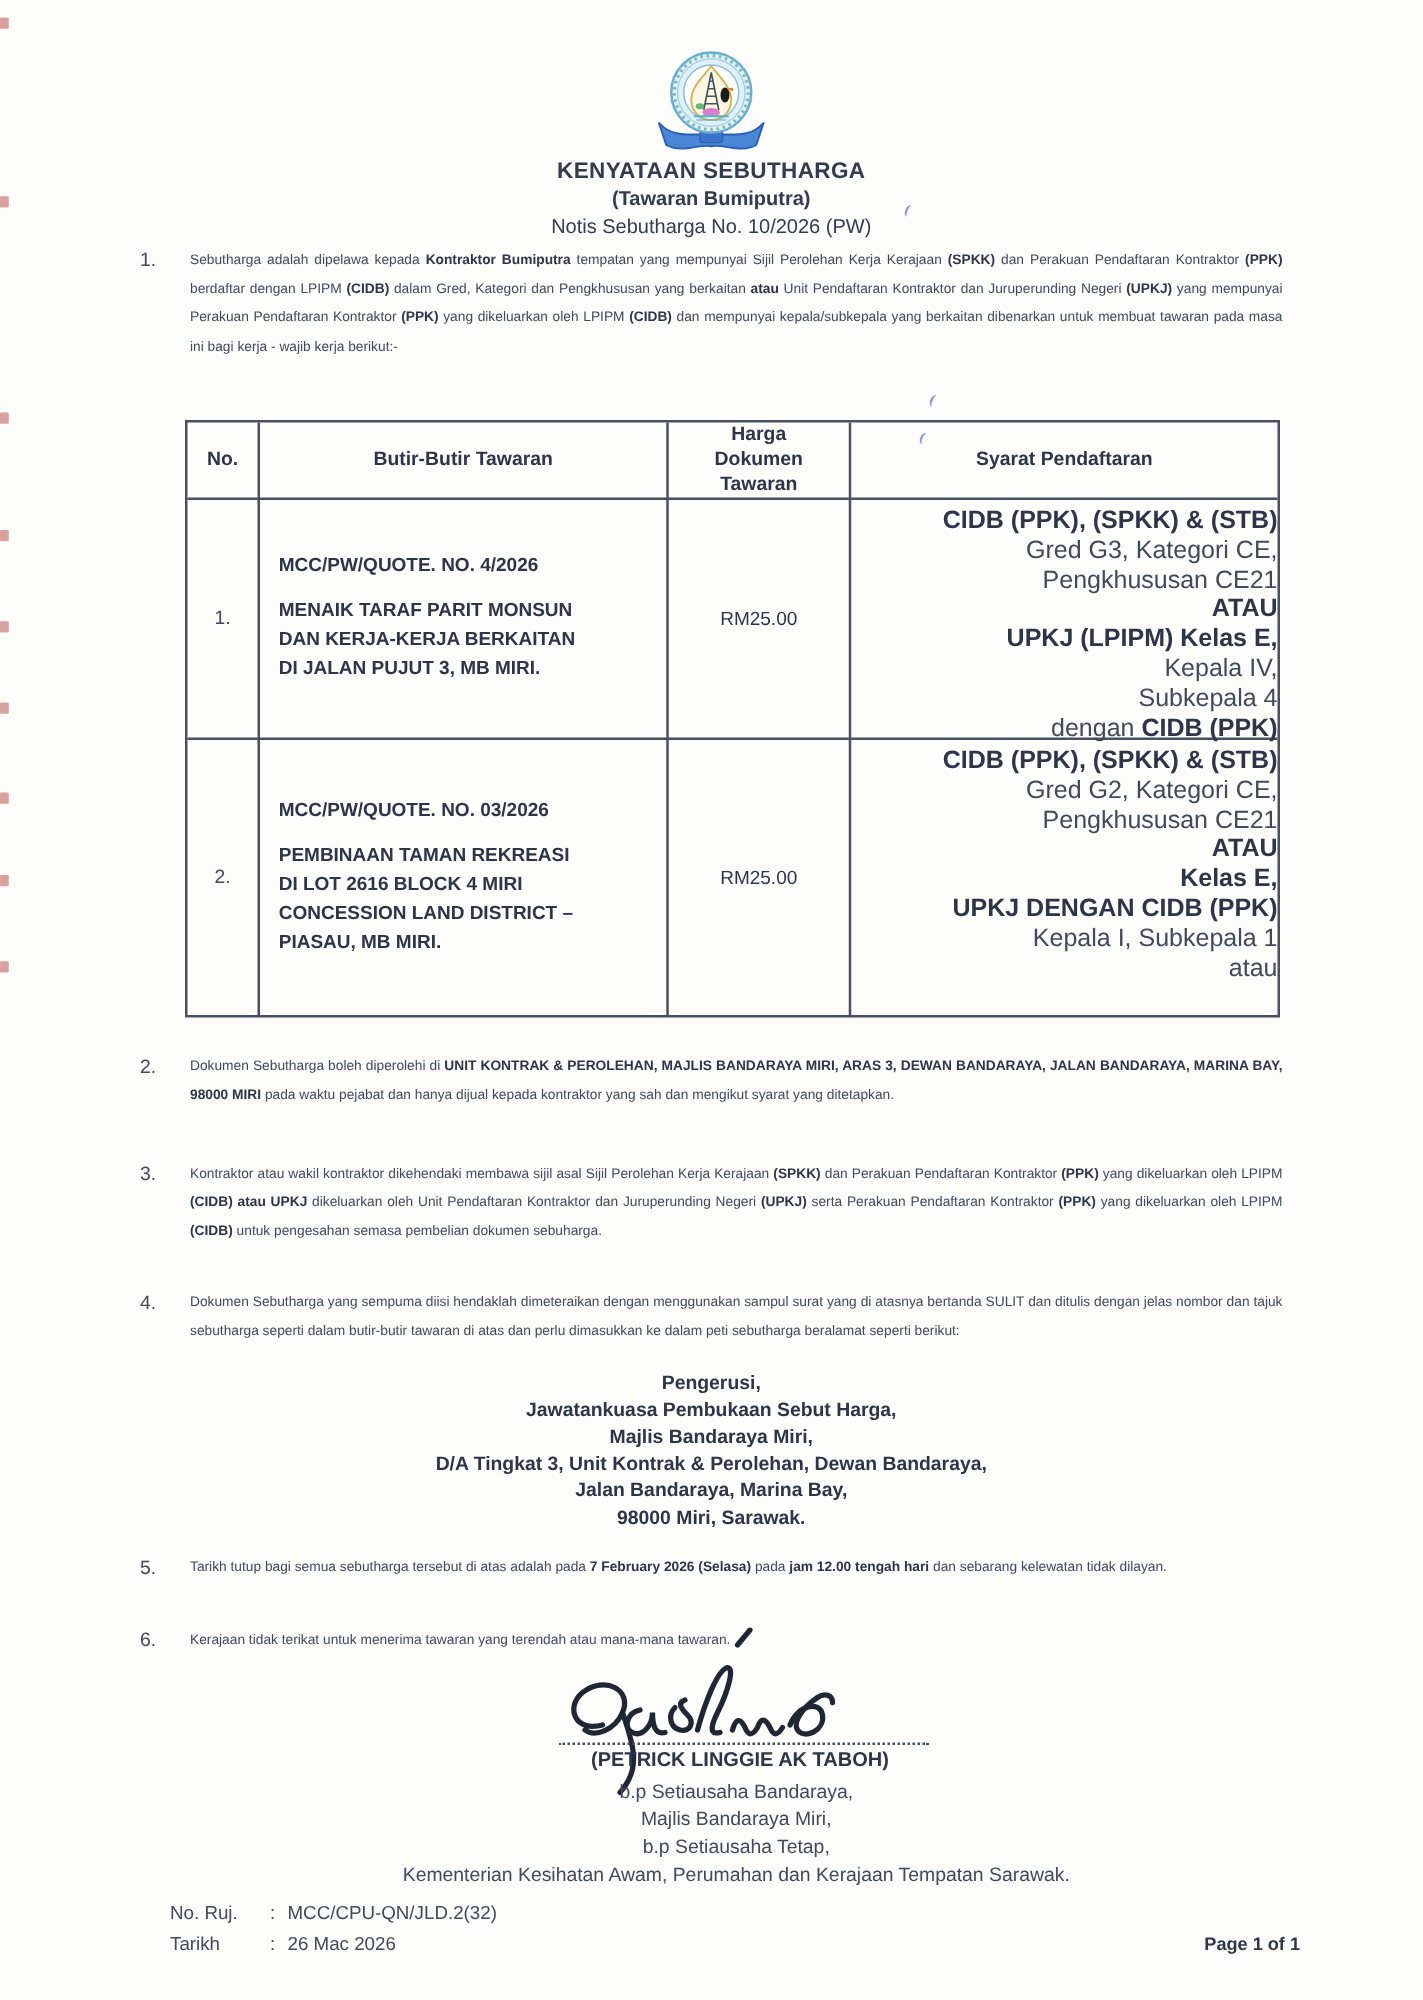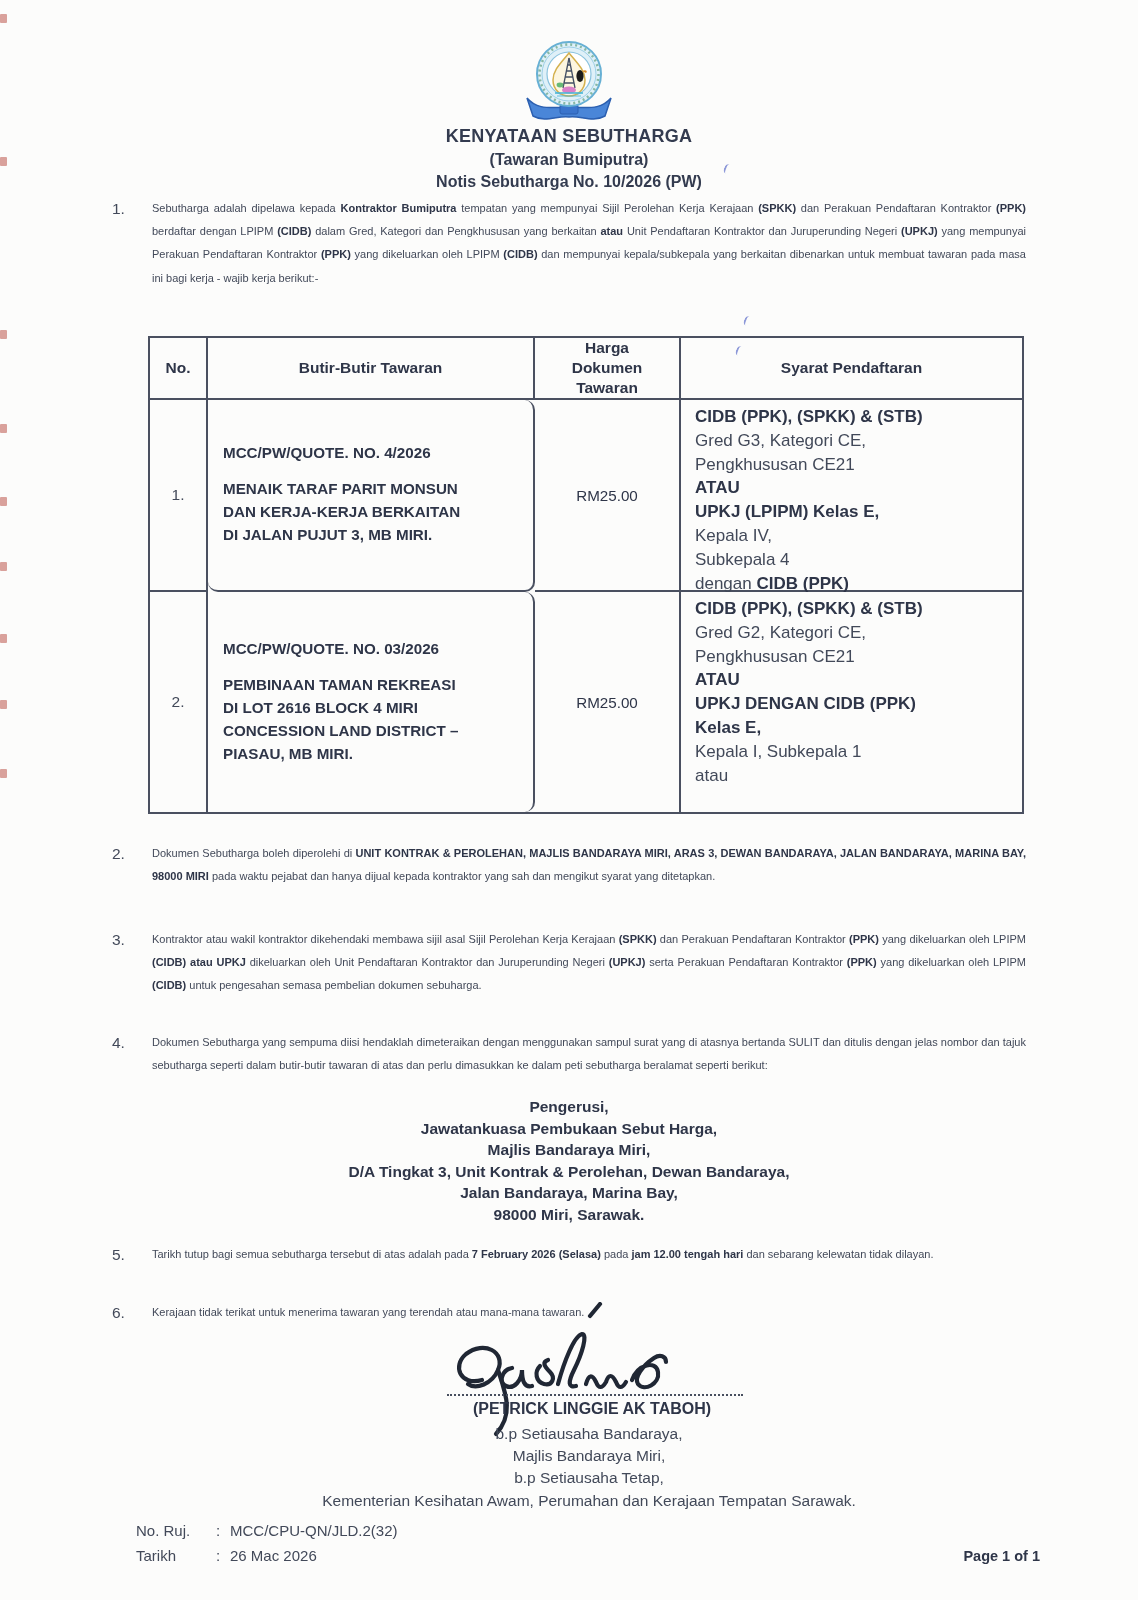--- a/index.html
+++ b/index.html
@@ -8,45 +8,45 @@
     background:#fcfcfb;
     font-family:"Liberation Sans","DejaVu Sans",sans-serif;
     color:#424959;
   }
   .bb{font-weight:bold;color:#2e3548;}
   
   .header{position:absolute;top:38px;left:0;width:100%;text-align:center;}
   .logo{width:104px;height:86px;margin:0 auto;}
   .title{font-size:18px;font-weight:bold;color:#333b4f;margin-top:2px;letter-spacing:.3px;}
   .subtitle{font-size:16px;font-weight:bold;color:#333b4f;margin-top:4px;}
-  .notice{font-size:16px;font-weight:bold;color:#333b4f;margin-top:4px;}
+  .notice{font-size:16px;font-weight:normal;color:#333b4f;margin-top:4px;}
   
   .para{position:absolute;left:112px;width:914px;display:flex;}
   .para .num{flex:0 0 40px;font-size:15.5px;line-height:23.2px;}
   .para .ptxt{flex:1;text-align:justify;font-size:11px;line-height:23.2px;}
   
   .ttable{
     position:absolute;left:148px;top:336px;
     display:grid;grid-template-columns:58px 327px 146px 341px;
     grid-template-rows:62px 192px 220px;
     border:2px solid #4a5060;background:transparent;
   }
   .cell{border-right:2px solid #4a5060;border-bottom:2px solid #4a5060;box-sizing:border-box;}
   .lc{border-right:none;}
   .lr{border-bottom:none;}
   .th{display:flex;align-items:center;justify-content:center;text-align:center;
       font-weight:bold;color:#2e3548;font-size:15.5px;line-height:20px;white-space:pre-line;}
   .no-cell{display:flex;align-items:center;justify-content:center;font-size:15.5px;}
   .butir-cell{display:flex;flex-direction:column;justify-content:center;gap:16px;
-      padding-left:15px;padding-right:6px;border-radius:10px;}
+      padding-left:15px;padding-right:6px;}
   .quote-ref{font-weight:bold;color:#2e3548;font-size:15.2px;}
   .quote-desc{font-weight:bold;color:#2e3548;font-size:15.2px;line-height:23px;white-space:pre-line;}
   .harga-cell{display:flex;align-items:center;justify-content:center;
       font-weight:normal;color:#2e3548;font-size:15.2px;}
-  .syarat-cell{text-align:left;padding-top:5px;font-size:17px;padding-left:14px;}
+  .syarat-cell{text-align:right;padding-top:5px;font-size:20px;padding-left:14px;}
   .req-line{line-height:23.8px;}
   
   .address{position:absolute;top:1096px;left:0;width:100%;text-align:center;
       font-weight:bold;color:#2e3548;font-size:15.5px;line-height:21.5px;}
   
   .sigwrap{position:absolute;top:1290px;left:0;width:908px;height:240px;}
   .sig-svg{position:absolute;left:440px;top:12px;}
   .sig-dots{position:absolute;left:447px;top:104px;width:296px;border-bottom:2px dotted #474e5e;}
   .sig-name{position:absolute;left:342px;top:110px;width:500px;text-align:center;
       font-weight:bold;color:#2e3548;font-size:16px;}
@@ -151,22 +151,22 @@
 DI LOT 2616 BLOCK 4 MIRI
 CONCESSION LAND DISTRICT –
 PIASAU, MB MIRI.</div>
   </div>
   <div class="cell harga-cell lr">RM25.00</div>
   <div class="cell syarat-cell lc lr">
       <div class="req-line"><span class="bb">CIDB (PPK), (SPKK) &amp; (STB)</span></div>
       <div class="req-line"><span>Gred G2, Kategori CE,</span></div>
       <div class="req-line"><span>Pengkhususan CE21</span></div>
       <div class="req-line"><span class="bb">ATAU</span></div>
+      <div class="req-line"><span class="bb">Kelas E,</span></div>
       <div class="req-line"><span class="bb">UPKJ DENGAN CIDB (PPK)</span></div>
-      <div class="req-line"><span class="bb">Kelas E,</span></div>
       <div class="req-line"><span>Kepala I, Subkepala 1</span></div>
       <div class="req-line"><span>atau</span></div>
     </div>
 </div>
 
 <div class="para" style="top:842px">
   <div class="num">2.</div>
   <div class="ptxt"><span>Dokumen Sebutharga boleh diperolehi di </span><span class="bb">UNIT KONTRAK &amp; PEROLEHAN, MAJLIS BANDARAYA MIRI, ARAS 3, DEWAN BANDARAYA, JALAN BANDARAYA, MARINA BAY, 98000 MIRI</span><span> pada waktu pejabat dan hanya dijual kepada kontraktor yang sah dan mengikut syarat yang ditetapkan.</span></div>
 </div>
 <div class="para" style="top:928px">

